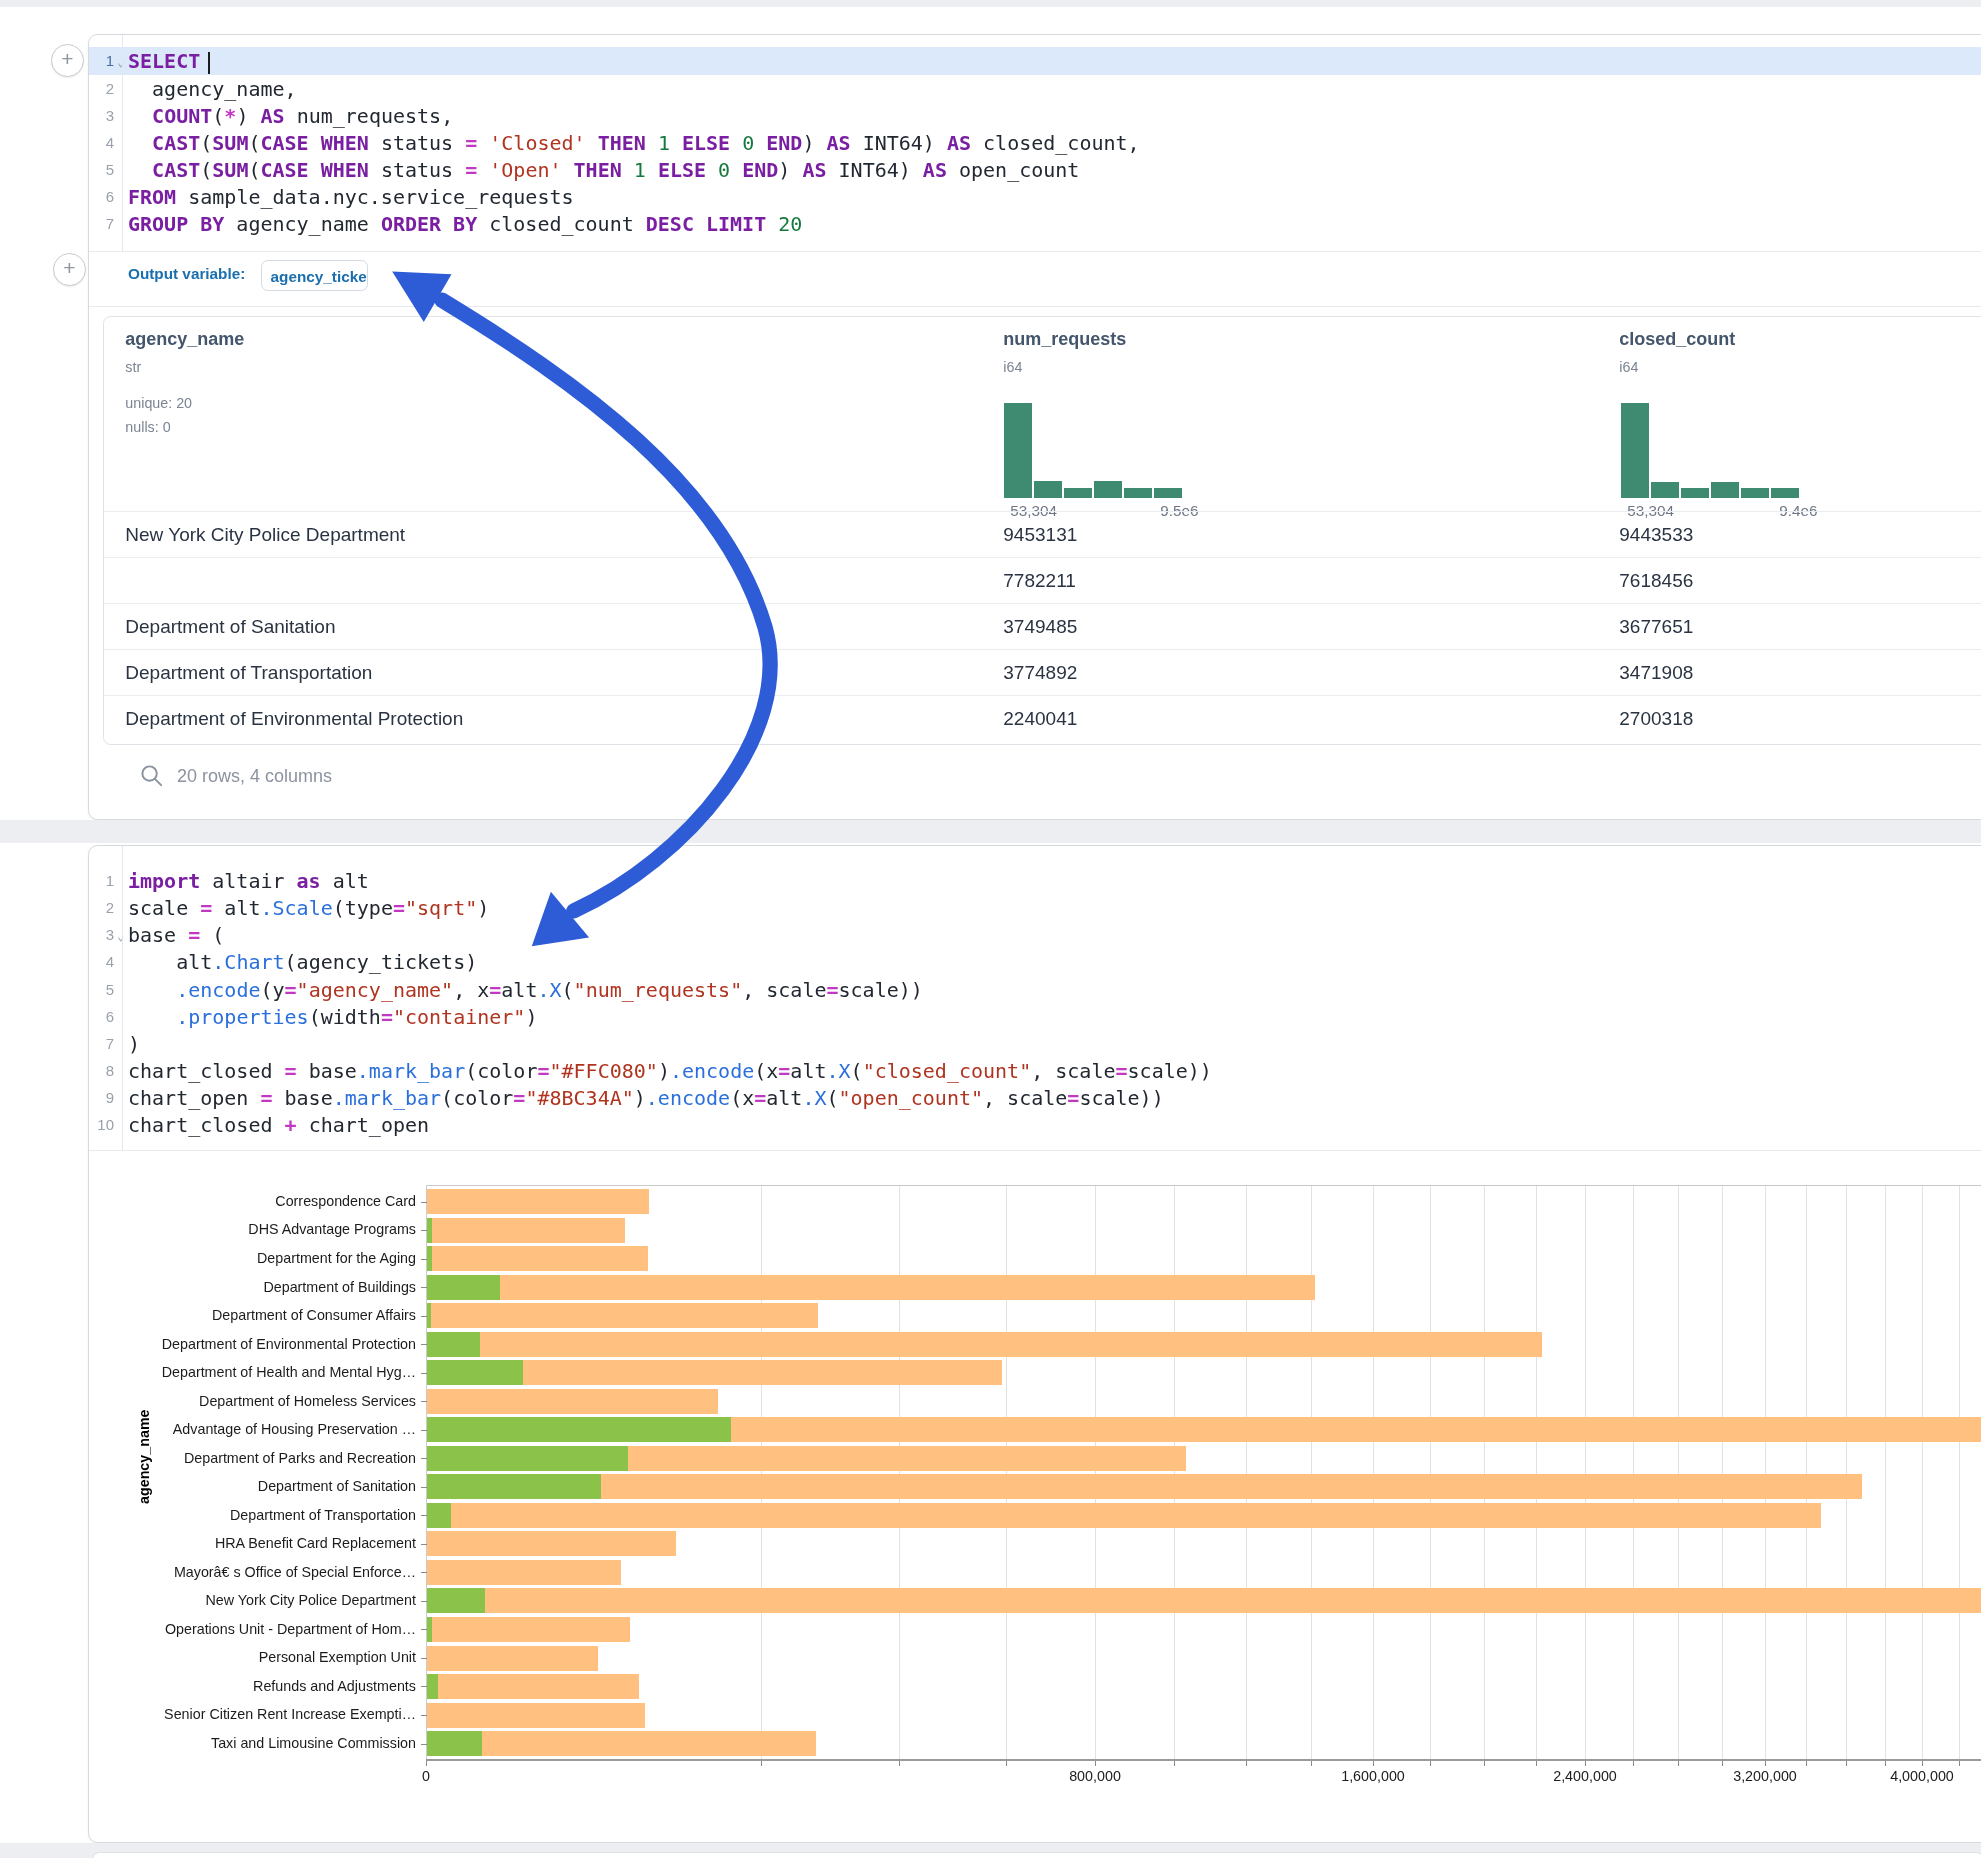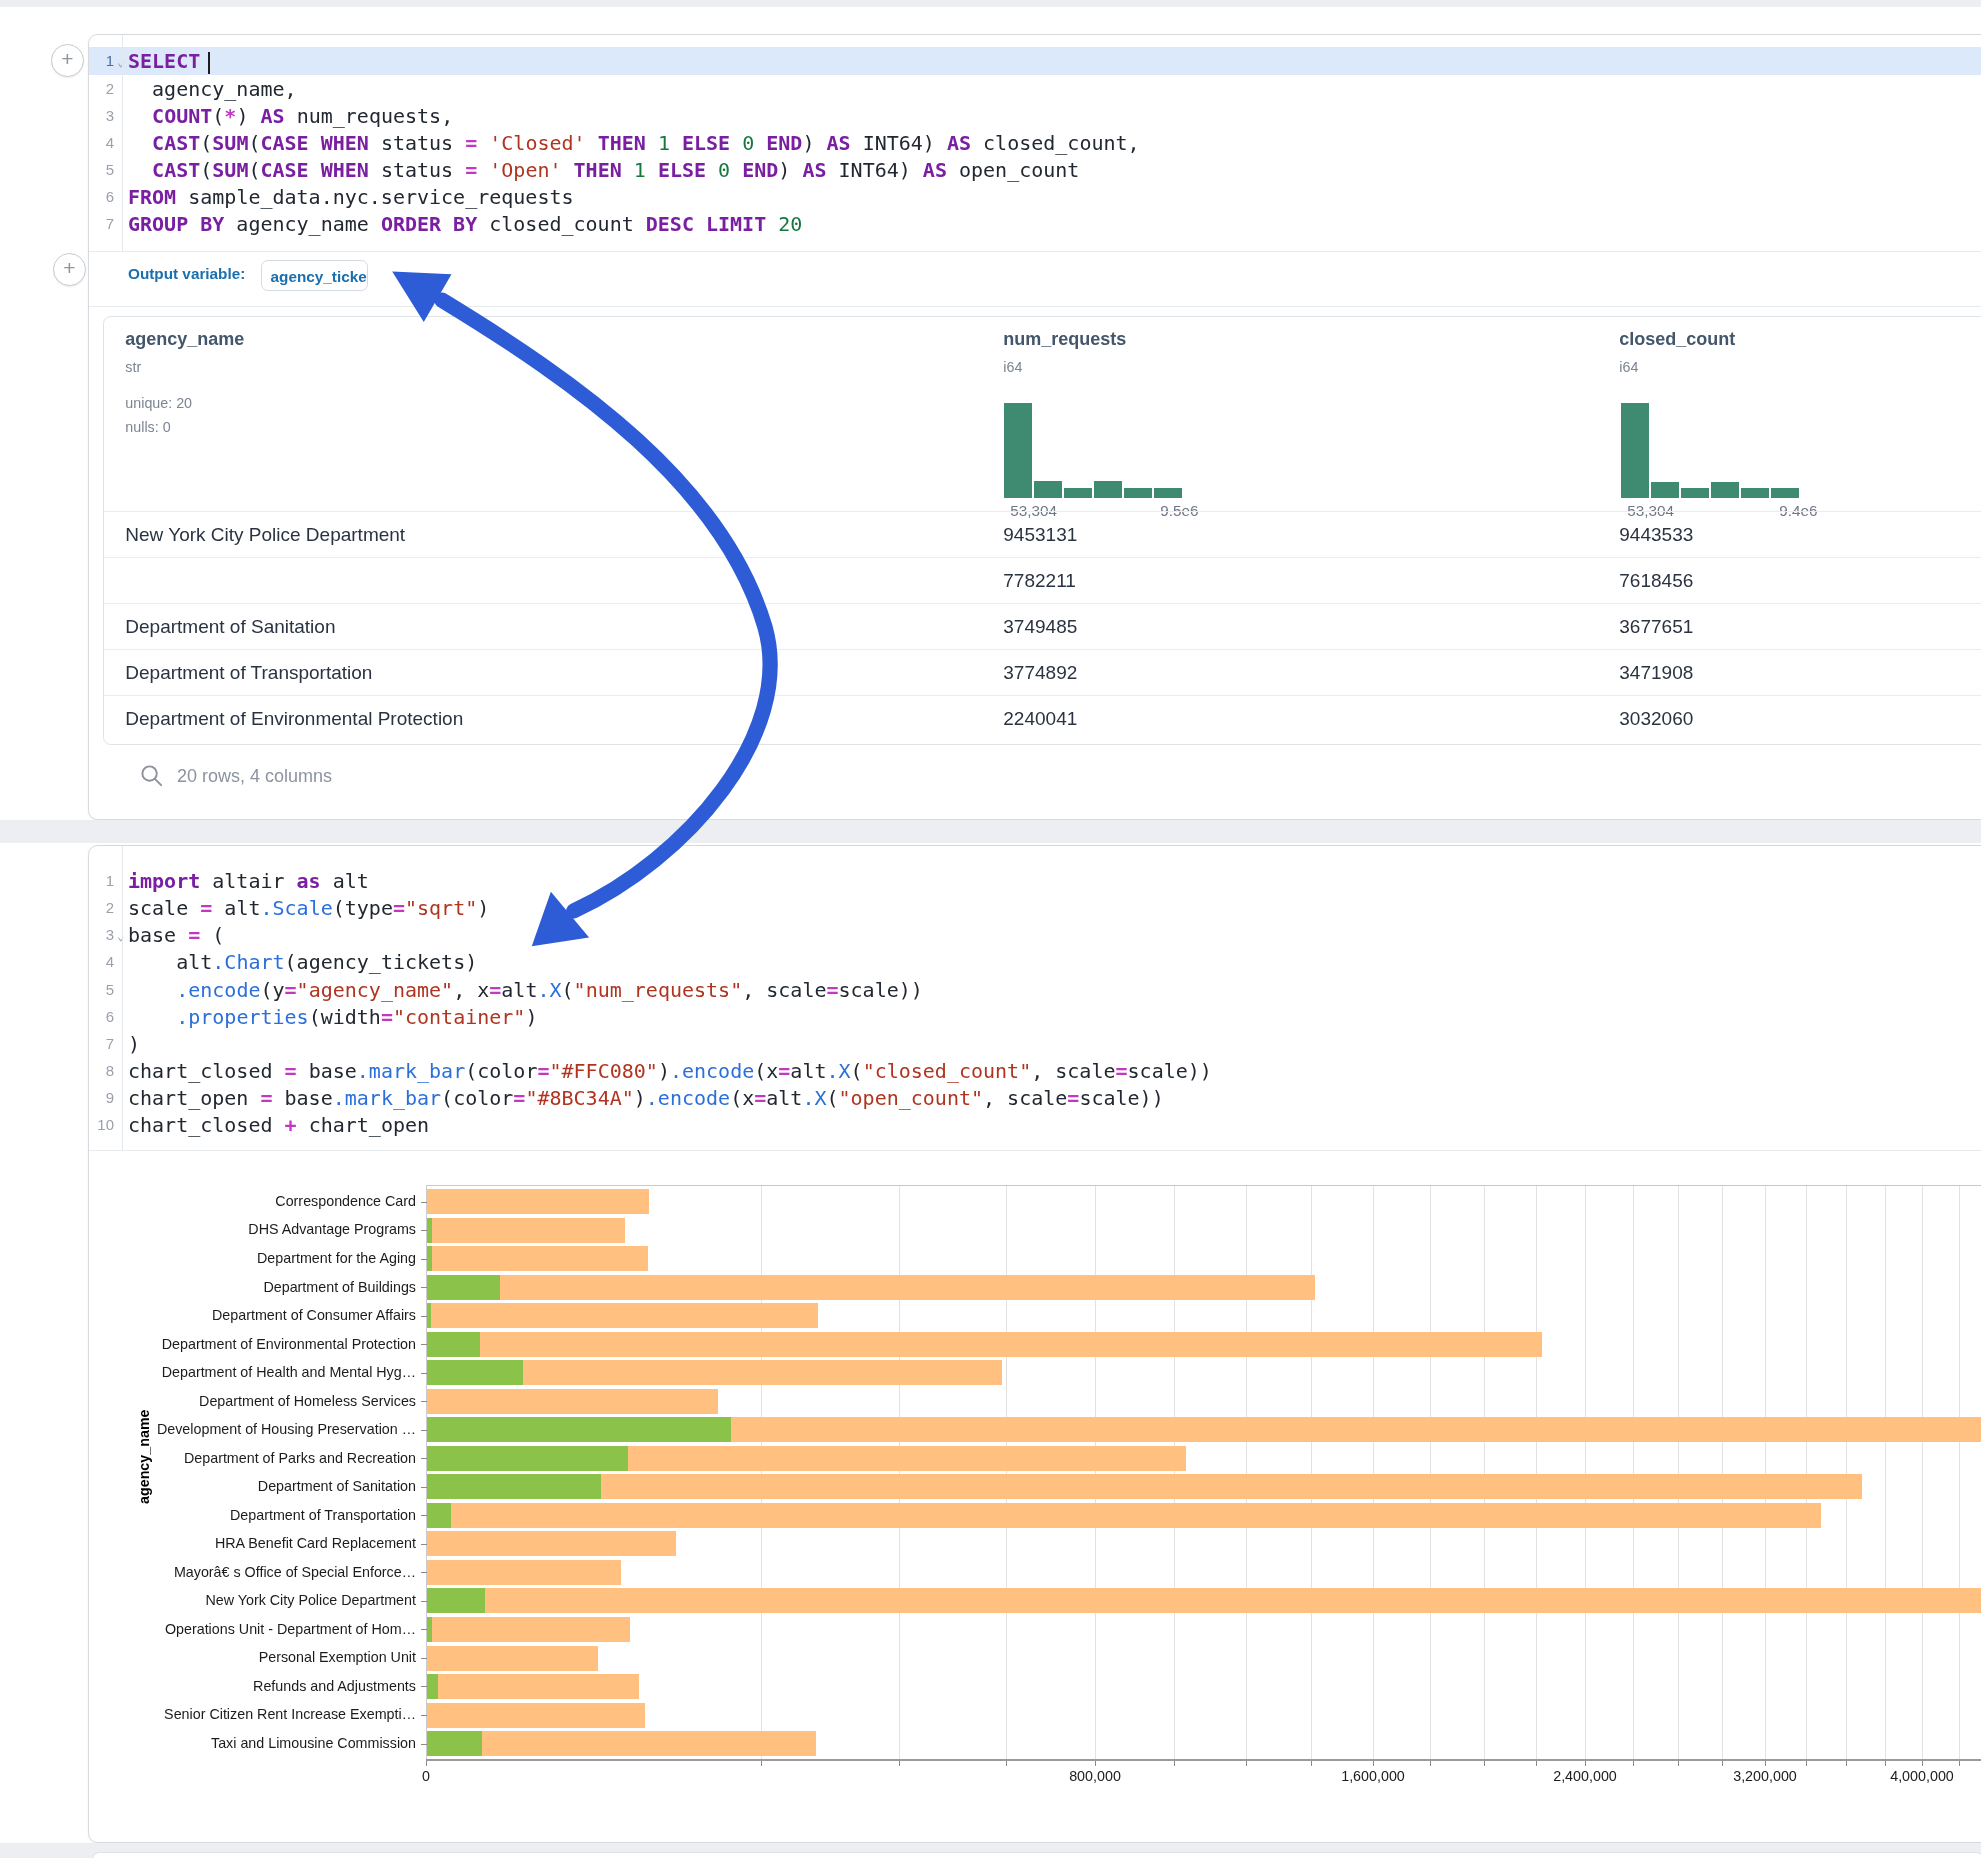--- a/index.html
+++ b/index.html
@@ -130,21 +130,21 @@
             <div class="tc" style="left: 1515px;">3677651</div>
           </div>
           <div class="trow" style="top: 332px;">
             <div class="tc" style="left: 21px;">Department of Transportation</div>
             <div class="tc" style="left: 899px;">3774892</div>
             <div class="tc" style="left: 1515px;">3471908</div>
           </div>
           <div class="trow" style="top: 378px;">
             <div class="tc" style="left: 21px;">Department of Environmental Protection</div>
             <div class="tc" style="left: 899px;">2240041</div>
-            <div class="tc" style="left: 1515px;">3032060</div>
+            <div class="tc" style="left: 1515px;">2700318</div>
           </div>
         </div>
     </div>
 
     <svg class="abs" style="left:50px;top:728px;" width="25" height="25" viewBox="0 0 26 26">
       <circle cx="11" cy="11" r="7.5" fill="none" stroke="#8a92a0" stroke-width="2"></circle>
       <line x1="16.5" y1="16.5" x2="23" y2="23" stroke="#8a92a0" stroke-width="2" stroke-linecap="round"></line>
     </svg>
     <div class="tfooter-text" style="left:88px;top:731px;">20 rows, 4 columns</div>
   </div>
@@ -245,21 +245,21 @@
       <div class="tick-y" style="left: 421px; top: 1344px;"></div>
       <div class="bar" title="Department of Environmental Protection" style="left: 427px; top: 1332px; width: 1115px; background: rgb(255, 192, 128);"></div>
       <div class="bar" style="left: 427px; top: 1332px; width: 53px; background: rgb(139, 195, 74);"></div>
       <div class="ylbl" style="left: 120px; top: 1364px; width: 296px;">Department of Health and Mental Hyg…</div>
       <div class="tick-y" style="left: 421px; top: 1373px;"></div>
       <div class="bar" title="Department of Health and Mental Hyg…" style="left: 427px; top: 1360px; width: 575px; background: rgb(255, 192, 128);"></div>
       <div class="bar" style="left: 427px; top: 1360px; width: 96px; background: rgb(139, 195, 74);"></div>
       <div class="ylbl" style="left: 120px; top: 1393px; width: 296px;">Department of Homeless Services</div>
       <div class="tick-y" style="left: 421px; top: 1401px;"></div>
       <div class="bar" title="Department of Homeless Services" style="left: 427px; top: 1389px; width: 291px; background: rgb(255, 192, 128);"></div>
-      <div class="ylbl" style="left: 120px; top: 1421px; width: 296px;">Development of Housing Preservation …</div>
+      <div class="ylbl" style="left: 120px; top: 1421px; width: 296px;">Advantage of Housing Preservation …</div>
       <div class="tick-y" style="left: 421px; top: 1430px;"></div>
       <div class="bar" title="Department of Housing Preservation …" style="left: 427px; top: 1417px; width: 2065px; background: rgb(255, 192, 128);"></div>
       <div class="bar" style="left: 427px; top: 1417px; width: 304px; background: rgb(139, 195, 74);"></div>
       <div class="ylbl" style="left: 120px; top: 1450px; width: 296px;">Department of Parks and Recreation</div>
       <div class="tick-y" style="left: 421px; top: 1458px;"></div>
       <div class="bar" title="Department of Parks and Recreation" style="left: 427px; top: 1446px; width: 759px; background: rgb(255, 192, 128);"></div>
       <div class="bar" style="left: 427px; top: 1446px; width: 201px; background: rgb(139, 195, 74);"></div>
       <div class="ylbl" style="left: 120px; top: 1478px; width: 296px;">Department of Sanitation</div>
       <div class="tick-y" style="left: 421px; top: 1487px;"></div>
       <div class="bar" title="Department of Sanitation" style="left: 427px; top: 1474px; width: 1435px; background: rgb(255, 192, 128);"></div>

